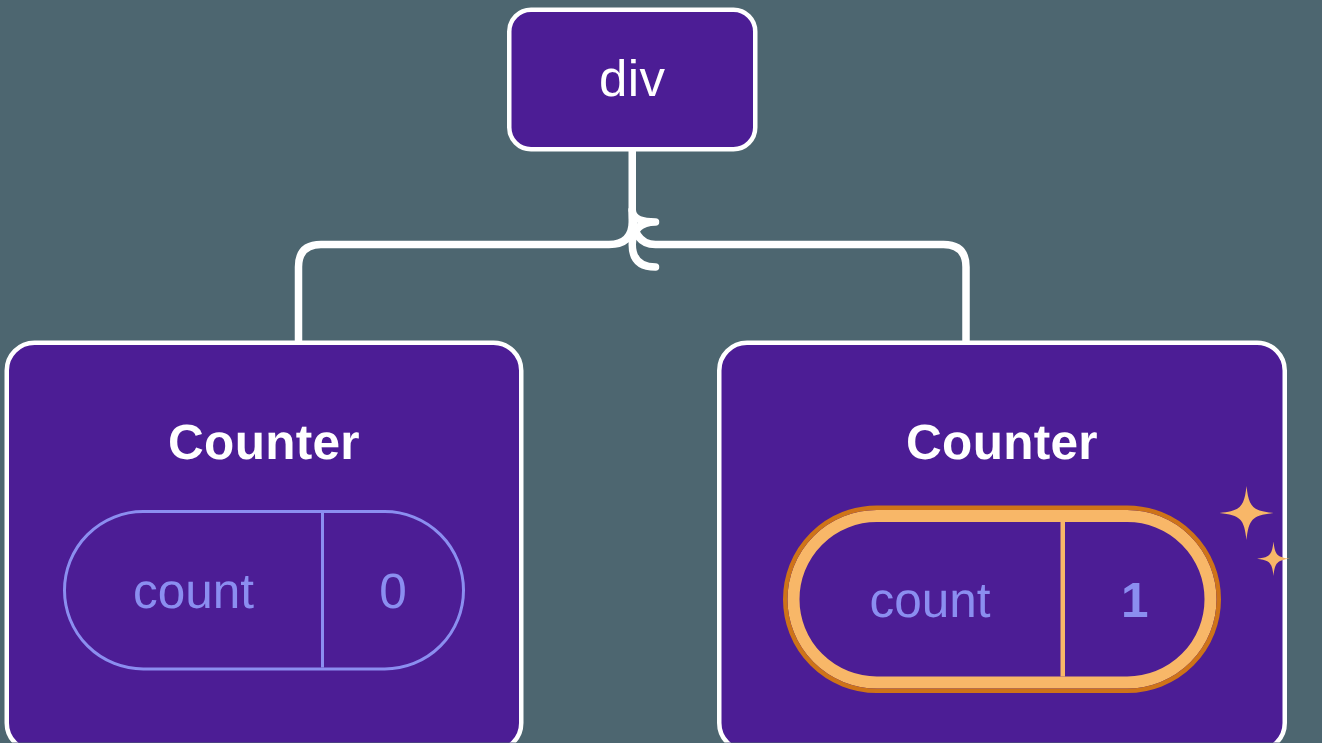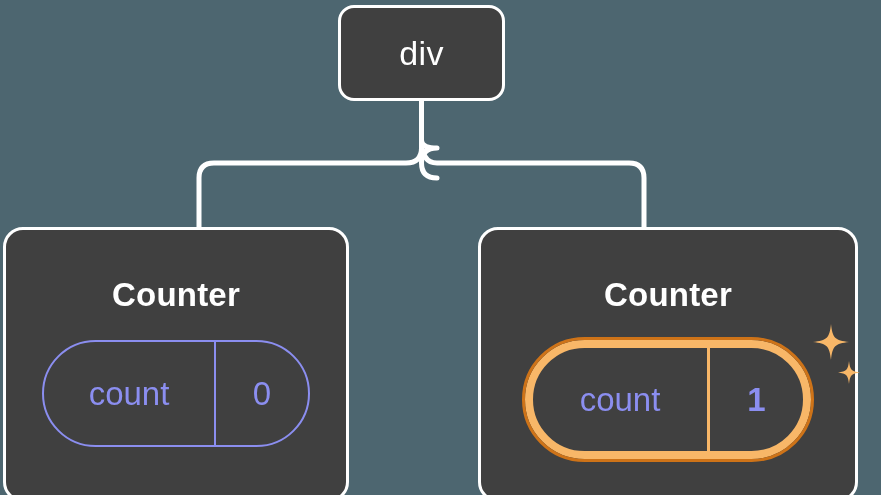--- a/index.html
+++ b/index.html
@@ -23,21 +23,21 @@
     left: 0;
     top: 0;
     width: 881px;
     height: 495px;
   }
 
   
   .node {
     position: absolute;
     box-sizing: border-box;
-    background: #404040;
+    background: #4c1d95;
     border: 3px solid #ffffff;
     border-radius: 16px;
   }
   .node-root {
     left: 338px;
     top: 5px;
     width: 167px;
     height: 96px;
     display: flex;
     align-items: center;

